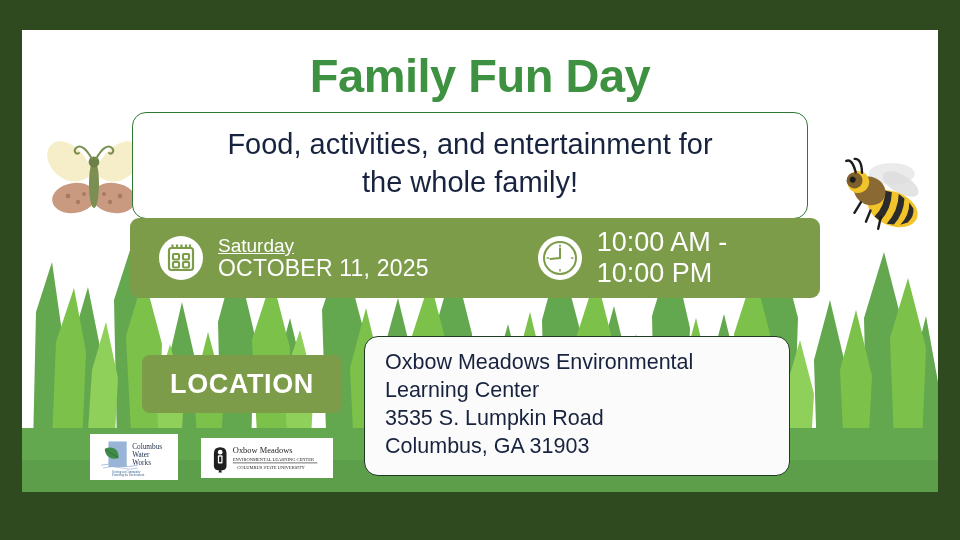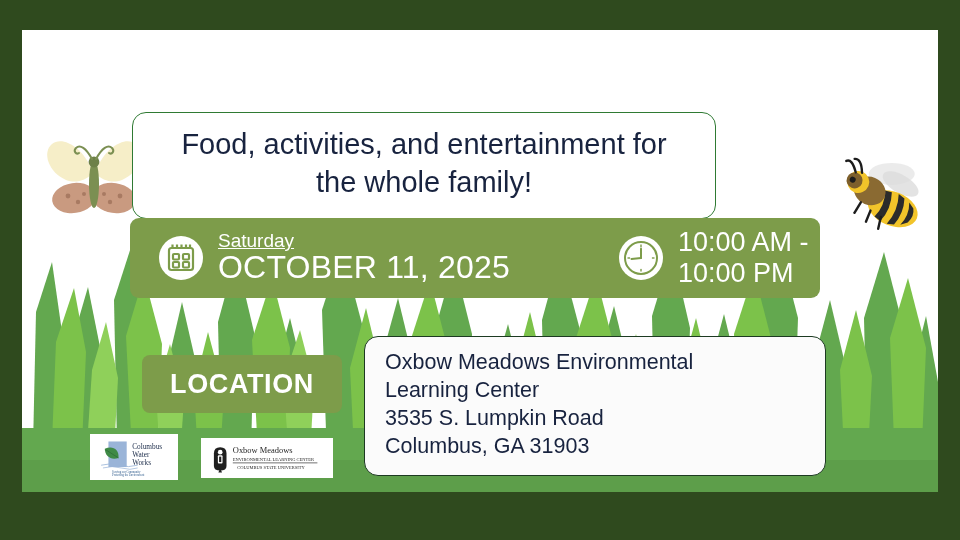--- a/index.html
+++ b/index.html
@@ -74,21 +74,21 @@
     color: #3f9142;
     letter-spacing: -0.5px;
     z-index: 5;
   }
 
   
   .subtitle-box {
     position: absolute;
     left: 110px;
     top: 82px;
-    width: 584px;
+    width: 676px;
     box-sizing: border-box;
     padding: 12px 22px 16px 22px;
     background: #ffffff;
     border: 1.6px solid #2f7a33;
     border-radius: 14px;
     text-align: center;
     z-index: 6;
   }
   .subtitle-box .line {
     font-size: 29px;
@@ -119,21 +119,21 @@
   .icon-circle {
     width: 46px;
     height: 46px;
     flex: 0 0 46px;
     margin-right: 14px;
   }
   .icon-circle svg { display: block; width: 100%; height: 100%; }
 
   .dt-text { color: #ffffff; line-height: 1.06; }
   .dt-small { font-size: 19px; text-decoration: underline; }
-  .dt-large { font-size: 32px; letter-spacing: 0.2px; text-align: right; }
+  .dt-large { font-size: 23px; letter-spacing: 0.2px; text-align: right; }
   .dt-time { font-size: 27px; line-height: 1.16; }
 
   
   .location-box {
     position: absolute;
     left: 120px;
     top: 325px;
     width: 200px;
     height: 58px;
     background: #7d9c4a;
@@ -148,21 +148,21 @@
     color: #ffffff;
     font-size: 27px;
     letter-spacing: 0.6px;
   }
 
   
   .address-box {
     position: absolute;
     left: 342px;
     top: 306px;
-    width: 462px;
+    width: 426px;
     box-sizing: border-box;
     padding: 12px 18px 14px 20px;
     background: #fbfbfb;
     border: 1.6px solid #1d3a22;
     border-radius: 14px;
     z-index: 6;
   }
   .address-box .aline {
     font-size: 21.5px;
     color: #18233f;
@@ -306,20 +306,21 @@
           <path d="M18 36 C12 28 8 26 5 29" stroke="#1c1c1c" stroke-width="2.4" fill="none" stroke-linecap="round"></path>
           <path d="M24 34 C20 25 16 22 12 24" stroke="#1c1c1c" stroke-width="2.4" fill="none" stroke-linecap="round"></path>
 
           <path d="M34 62 L32 74" stroke="#1c1c1c" stroke-width="2.4" stroke-linecap="round"></path>
           <path d="M46 66 L46 78" stroke="#1c1c1c" stroke-width="2.4" stroke-linecap="round"></path>
           <path d="M58 68 L60 80" stroke="#1c1c1c" stroke-width="2.4" stroke-linecap="round"></path>
         </g>
       </svg>
     </div>
 
+    <div class="title">Family Fun Day</div>
 
     <div class="subtitle-box">
       <div class="line">Food, activities, and entertainment for</div>
       <div class="line">the whole family!</div>
     </div>
 
     <div class="datetime-band">
 
       <div class="dt-group date">
         <div class="icon-circle">

